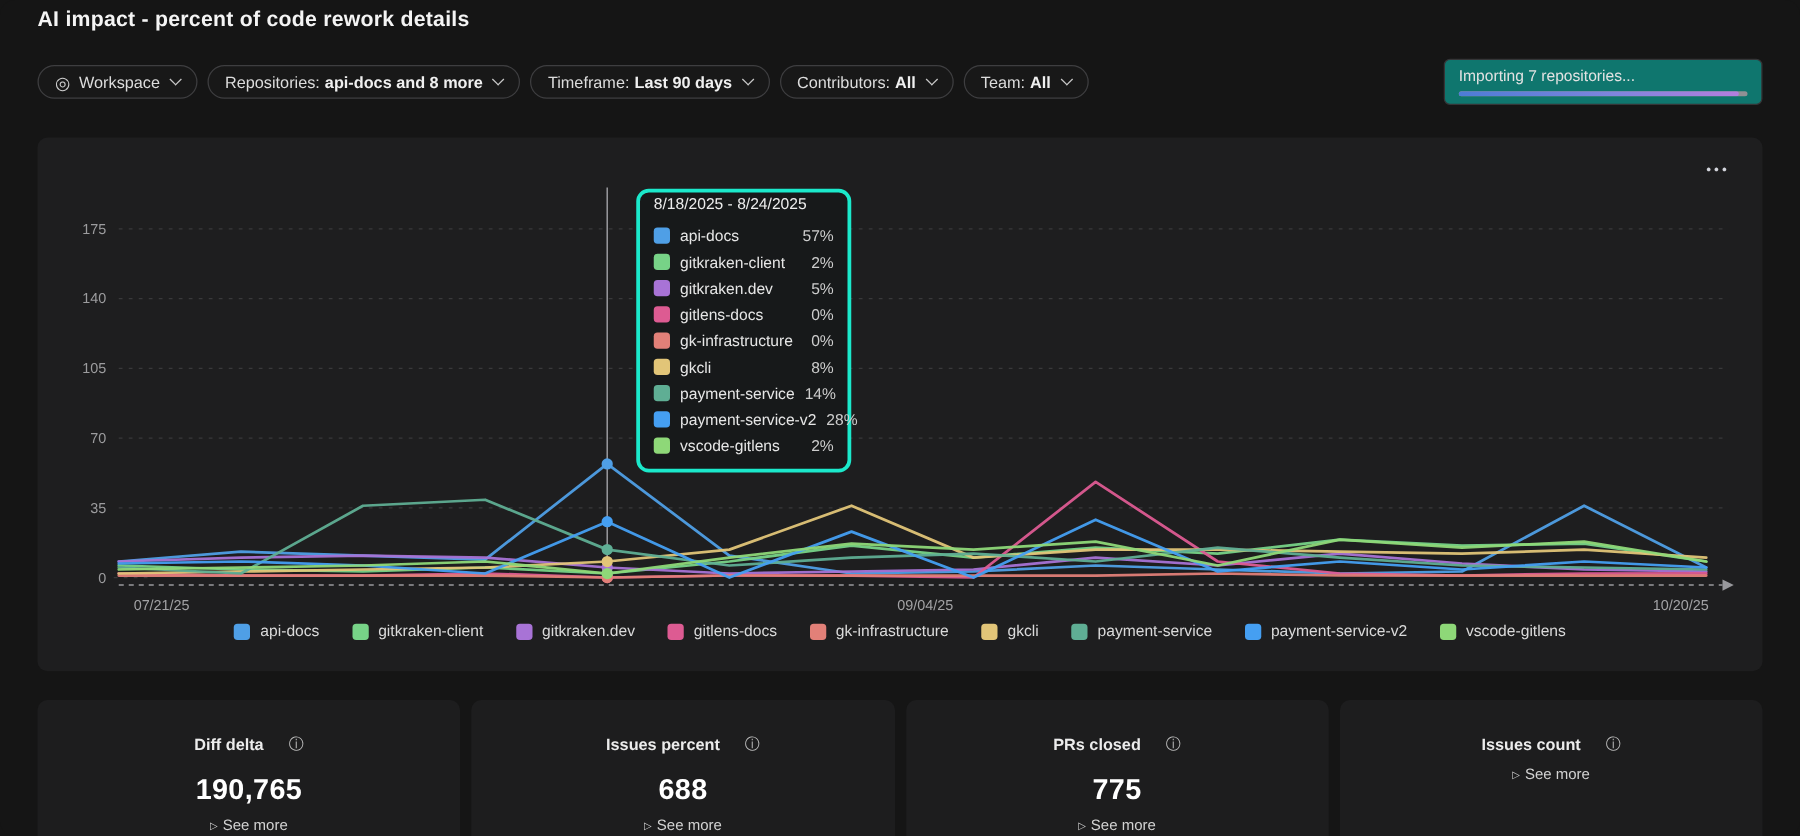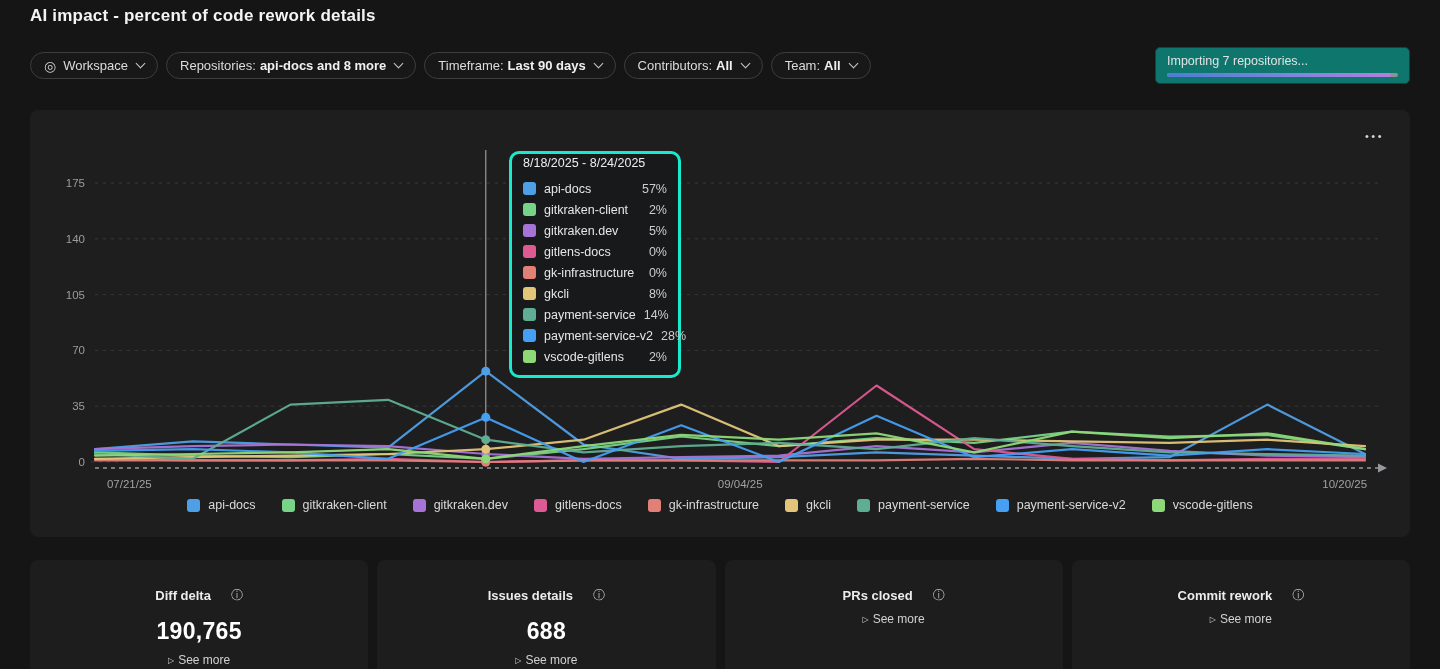--- a/index.html
+++ b/index.html
@@ -227,35 +227,35 @@
 
   <div class="cards-row" id="cards-row">
       <div class="stat-card"><div class="stat-label-row">
           <span>Diff delta</span>
           <span class="info-icon">ⓘ</span>
         </div><div class="stat-value">190,765</div><div class="see-more">
           <span class="tri">▷</span>
           <span>See more</span>
         </div></div>
       <div class="stat-card"><div class="stat-label-row">
-          <span>Issues details</span>
+          <span>Issues percent</span>
           <span class="info-icon">ⓘ</span>
         </div><div class="stat-value">688</div><div class="see-more">
           <span class="tri">▷</span>
           <span>See more</span>
         </div></div>
       <div class="stat-card"><div class="stat-label-row">
           <span>PRs closed</span>
           <span class="info-icon">ⓘ</span>
+        </div><div class="stat-value">775</div><div class="see-more">
+          <span class="tri">▷</span>
+          <span>See more</span>
+        </div></div>
+      <div class="stat-card"><div class="stat-label-row">
+          <span>Issues count</span>
+          <span class="info-icon">ⓘ</span>
         </div><div class="see-more">
           <span class="tri">▷</span>
           <span>See more</span>
         </div></div>
-      <div class="stat-card"><div class="stat-label-row">
-          <span>Commit rework</span>
-          <span class="info-icon">ⓘ</span>
-        </div><div class="see-more">
-          <span class="tri">▷</span>
-          <span>See more</span>
-        </div></div>
     </div>
 
 </div>
 
 </body></html>

